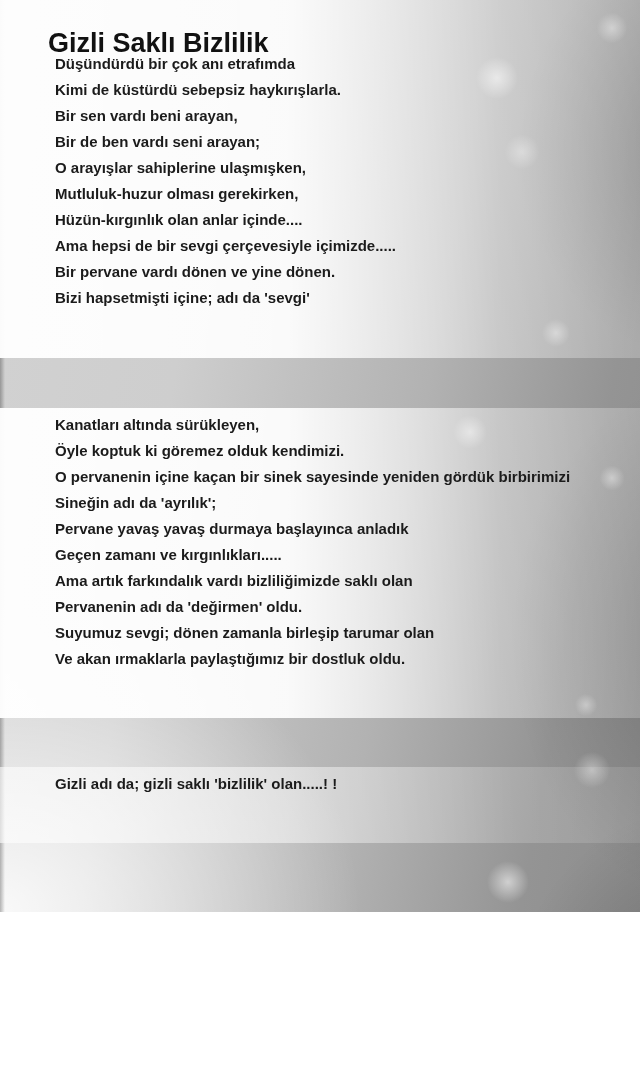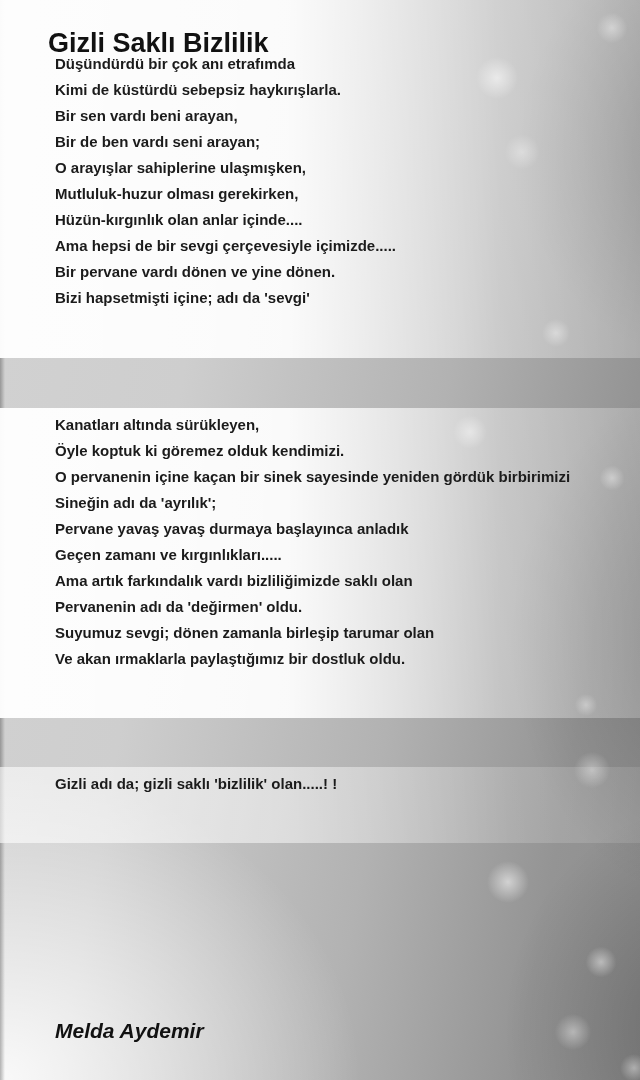--- a/index.html
+++ b/index.html
@@ -1,18 +1,18 @@
 <!DOCTYPE html>
 <html><head>
 <meta charset="utf-8">
 <style>
   html,body{margin:0;padding:0;background:#ffffff;}
   .page{
     position:relative;
-    width:640px;height:1080px;
+    width:640px;height:912px;
     overflow:hidden;
     font-family:"Liberation Sans", sans-serif;
     font-weight:bold;
     color:#1b1b1b;
     background:
       
       linear-gradient(to right, rgba(0,0,0,0.28) 0px, rgba(0,0,0,0) 5px),
       
       radial-gradient(circle 30px at 497px 78px,  rgba(255,255,255,0.55), rgba(255,255,255,0) 70%),
       radial-gradient(circle 22px at 612px 28px,  rgba(255,255,255,0.40), rgba(255,255,255,0) 70%),

